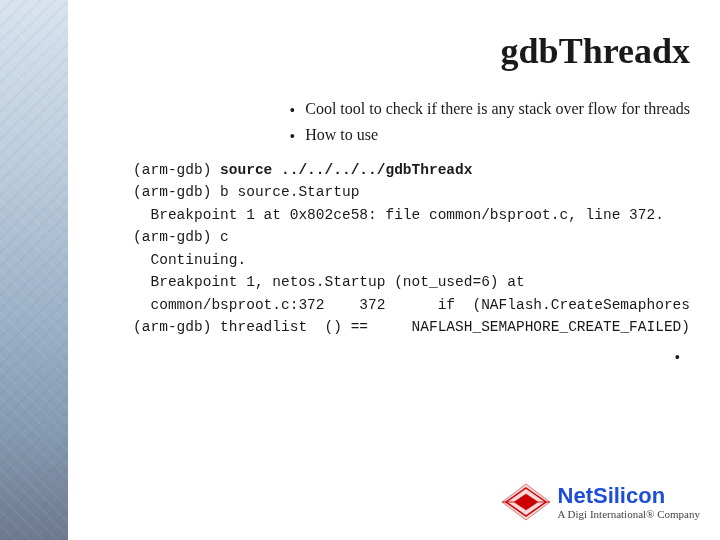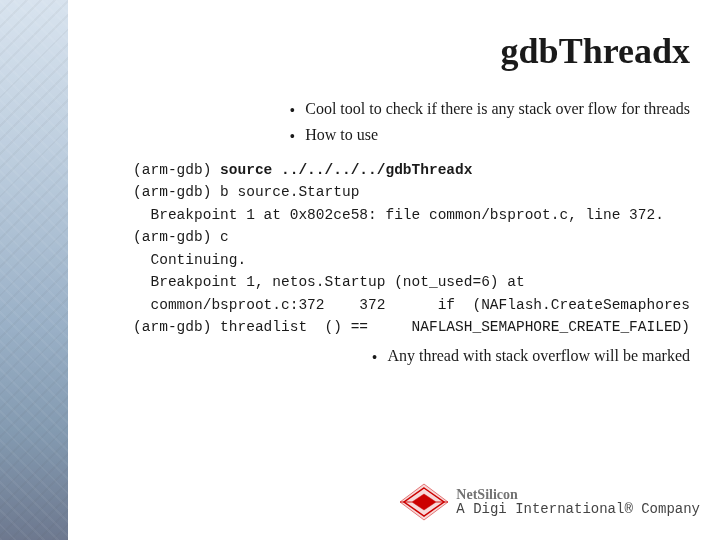--- a/index.html
+++ b/index.html
@@ -122,30 +122,30 @@
       height: 40px;
     }
 
     .logo-text {
       display: flex;
       flex-direction: column;
       line-height: 1.1;
     }
 
     .logo-name {
-      font-size: 14px;
+      font-size: 22px;
       font-weight: bold;
-      color: #737373;
-      font-family: Liberation Serif, serif;
+      color: #1d4ed8;
+      font-family: Liberation Sans, sans-serif;
     }
 
     .logo-sub {
-      font-size: 14px;
+      font-size: 11px;
       color: #444;
-      font-family: Liberation Mono, monospace;
+      font-family: Liberation Serif, serif;
       text-align: center;
     }
   </style>
 </head>
 <body>
 
 <div class="left-bar">
   <div class="left-bar-pattern"></div>
 </div>
 
@@ -169,21 +169,20 @@
 </span><span>  Breakpoint 1 at 0x802ce58: file common/bsproot.c, line 372.
 </span><span>(arm-gdb) c
 </span><span>  Continuing.
 </span><span>  Breakpoint 1, netos.Startup (not_used=6) at
 </span><span>  common/bsproot.c:372    372      if  (NAFlash.CreateSemaphores
 </span><span>(arm-gdb) threadlist</span><span>  () ==     NAFLASH_SEMAPHORE_CREATE_FAILED)
 </span></div>
 
   <div class="last-bullet bottom-section">
     <span class="bullet-dot">•</span>
-    <span>Any thread with stack overflow will be marked</span>
   </div>
 
 </div>
 
 <div class="logo-area">
   <div class="logo-container">
     <svg class="logo-icon" viewBox="0 0 52 40" xmlns="http://www.w3.org/2000/svg">
 
       <polygon points="26,2 50,20 26,38 2,20" fill="#cc0000" opacity="0.15"></polygon>
       <polygon points="26,6 46,20 26,34 6,20" fill="none" stroke="#cc0000" stroke-width="1.5"></polygon>

